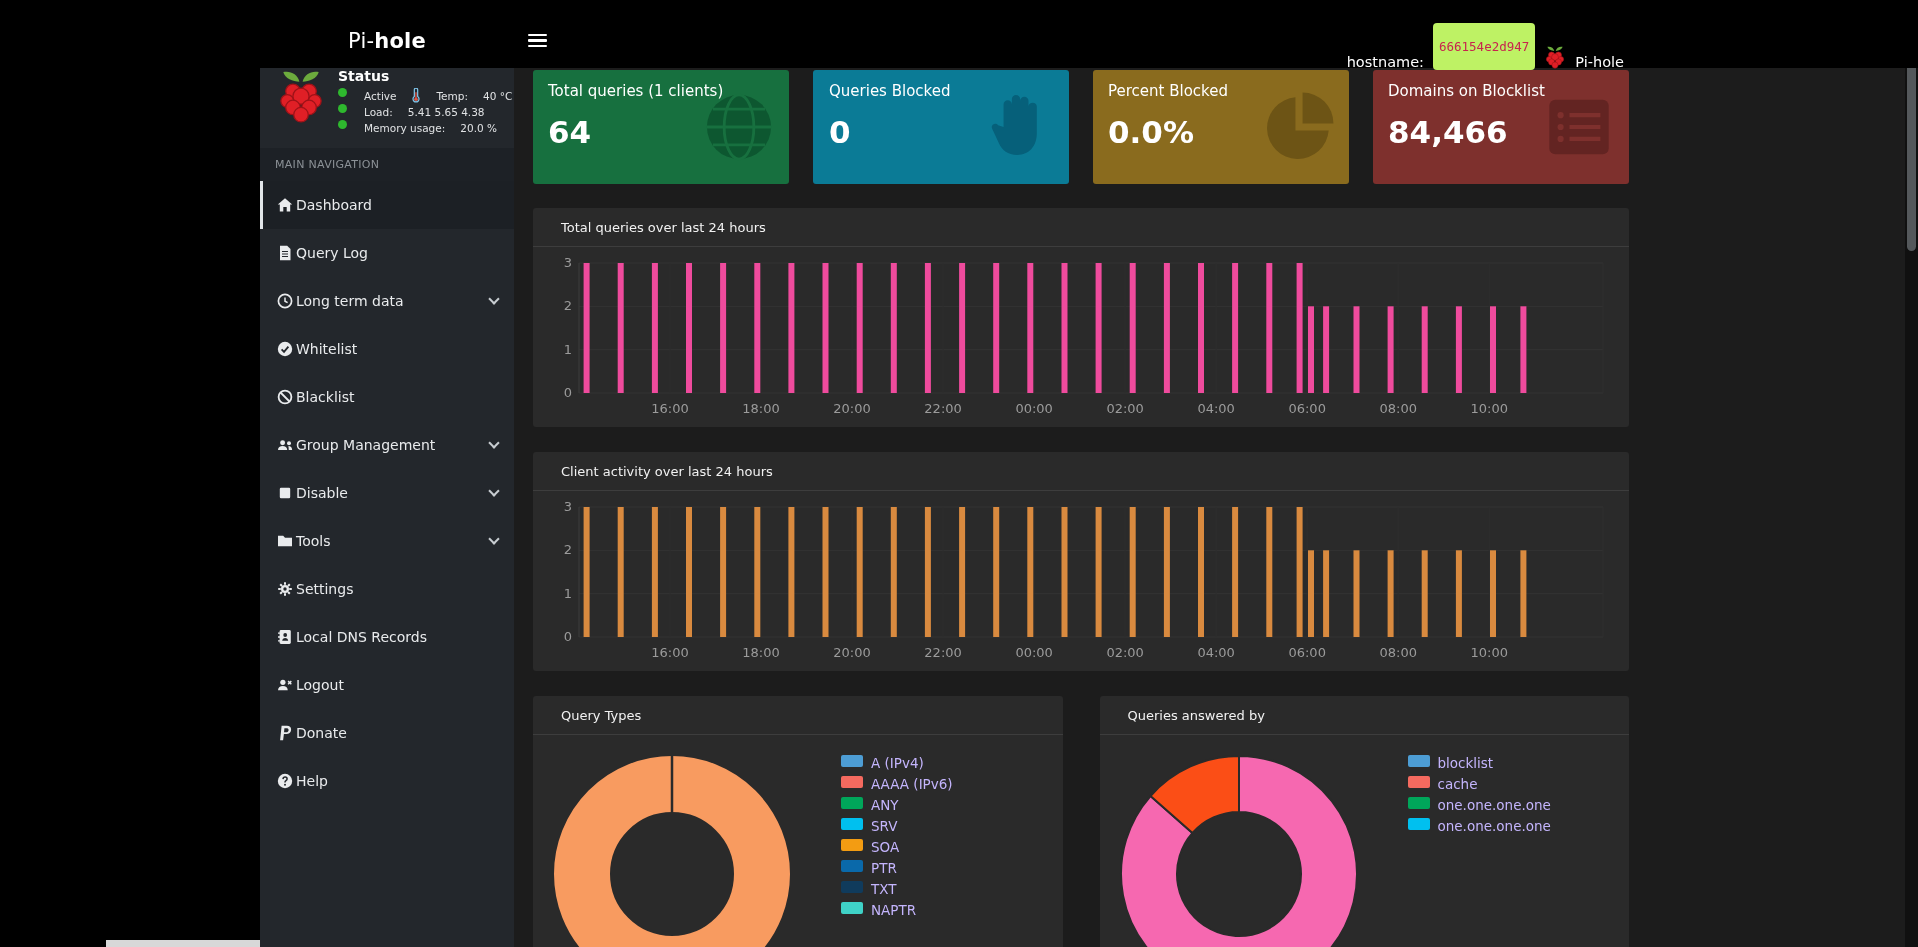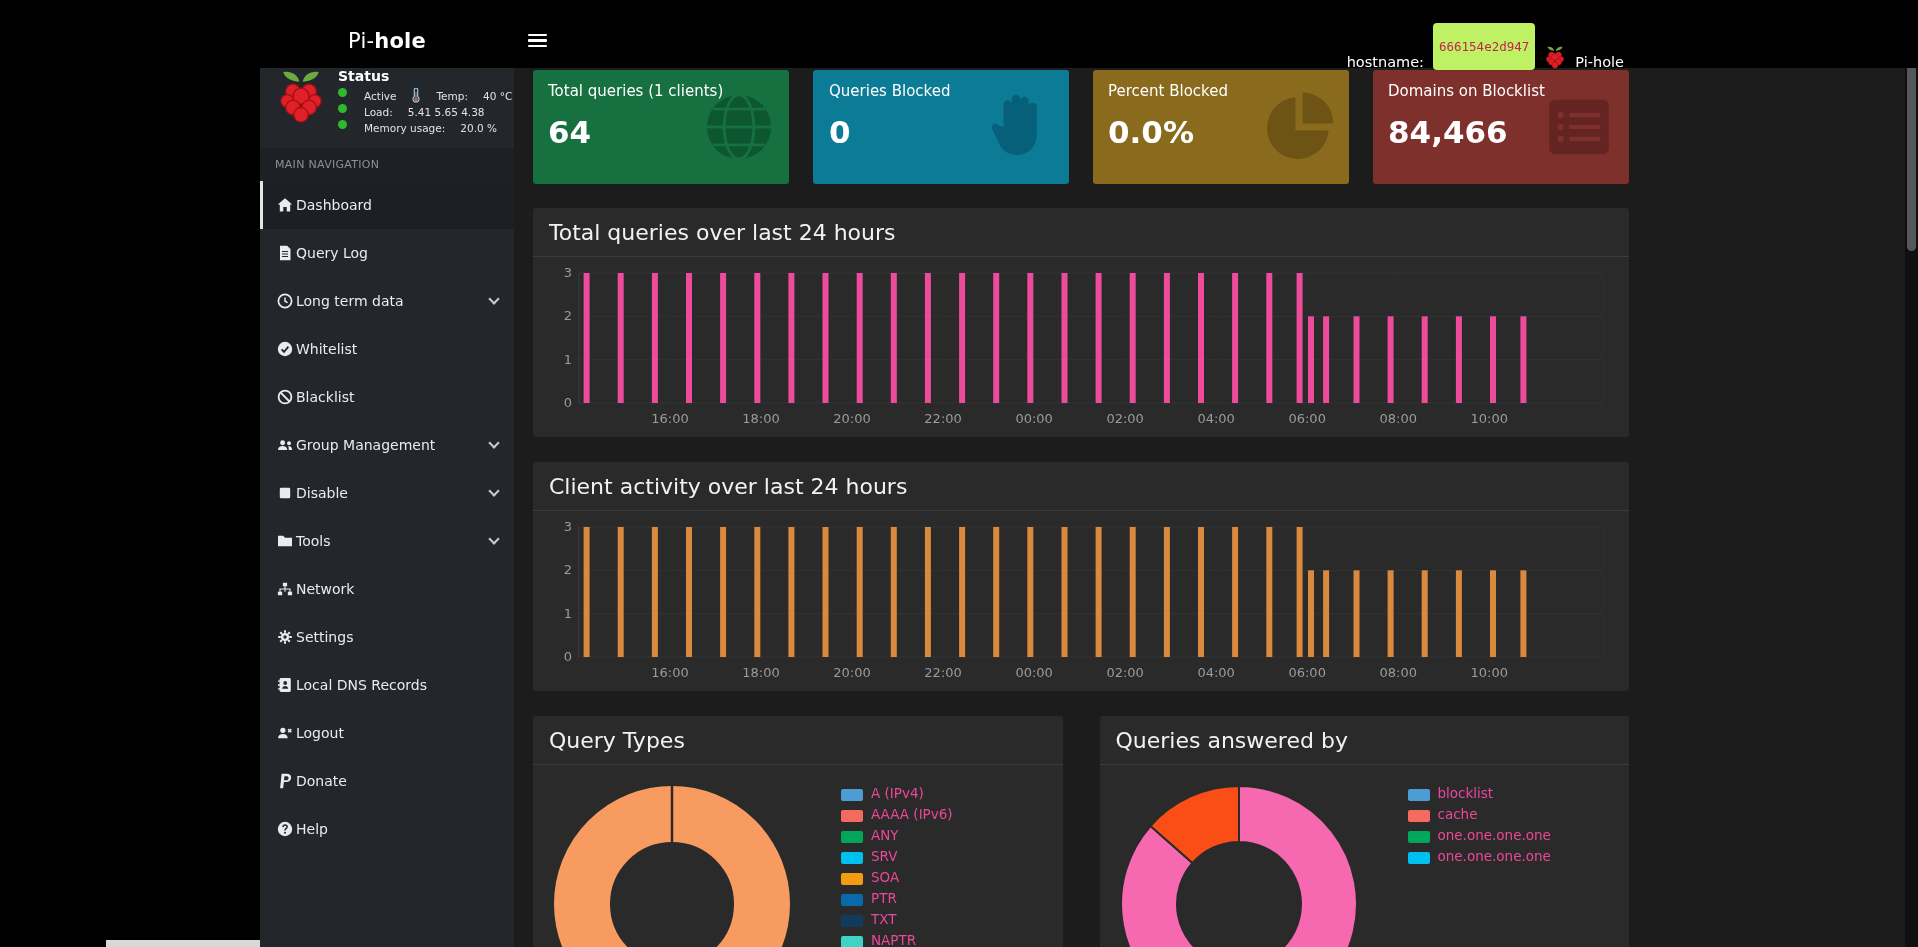--- a/index.html
+++ b/index.html
@@ -42,28 +42,28 @@
   .container { position:absolute; left:19px; top:15px; width:1096px; }
 
   .cards { display:grid; grid-template-columns:repeat(4,1fr); gap:24px; margin-bottom:24px; }
   .card { position:relative; height:114px; border-radius:3px; padding:12px 15px; color:#fff; overflow:hidden; }
   .card-title { font-size:15px; position:relative; z-index:2; }
   .card-value { font-size:31px; font-weight:bold; margin-top:14px; position:relative; z-index:2; }
   .card-icon { position:absolute; right:12px; top:50%; transform:translateY(-50%); width:76px; height:76px; z-index:1; }
   .card-icon svg { width:100%; height:100%; }
 
   .panel { background:#2a2a2a; border-radius:3px; margin-bottom:25px; }
-  .panel-title { font-size:22px; font-weight:normal; color:#f2f2f2; padding:12px 16px 11px; border-bottom:1px solid #3d3d3d; }
+  .panel-title { font-size:13px; font-weight:normal; color:#f2f2f2; padding:12px 28px 11px; border-bottom:1px solid #3d3d3d; }
   .panel-body { padding:6px 12px 2px; }
 
   .bottom-row { display:grid; grid-template-columns:1fr 1fr; gap:37px; }
   .bottom-row .panel { height:420px; margin-bottom:0; }
   .donut-body { display:flex; padding:16px; gap:46px; }
   .legend { display:flex; flex-direction:column; gap:5px; padding-top:4px; }
-  .legend-item { display:flex; align-items:flex-end; gap:8px; color:#ec4899; font-size:13.5px; cursor:pointer; }
+  .legend-item { display:flex; align-items:flex-start; gap:8px; color:#c4b5fd; font-size:13.5px; cursor:pointer; }
   .legend-swatch { width:22px; height:12px; border-radius:2px; flex:none; }
 
   .vscroll { position:absolute; right:0; top:55px; width:13px; bottom:0; background:#101010; }
   .vthumb { position:absolute; left:2px; top:2px; width:9px; height:194px; background:#54585b; border-radius:5px; }
   .artifact { position:absolute; left:106px; top:940px; width:154px; height:7px; background:#d8d8d8; }
 </style>
 </head>
 <body>
 
 <div class="app">
@@ -218,31 +218,20 @@
           <span class="chevron"></span>
         </div>
         <div class="menu-item">
           <span class="mi-icon">
             <svg viewBox="0 0 16 16">
               <path d="M1 2.8h5.2l1.8 1.9H15v8.5H1z"></path>
             </svg>
           </span>
           <span class="mi-label">Tools</span>
           <span class="chevron"></span>
-        </div>
-        <div class="menu-item">
-          <span class="mi-icon">
-            <svg viewBox="0 0 18 16">
-              <rect x="6.6" y="1" width="4.8" height="4"></rect>
-              <rect x="1" y="11" width="4.8" height="4"></rect>
-              <rect x="12.2" y="11" width="4.8" height="4"></rect>
-              <path d="M9 5v3M3.4 11V8h11.2v3M9 8v3" fill="none" stroke="currentColor" stroke-width="1.3"></path>
-            </svg>
-          </span>
-          <span class="mi-label">Network</span>
         </div>
         <div class="menu-item">
           <span class="mi-icon">
             <svg viewBox="0 0 16 16">
               <g stroke="currentColor" stroke-width="2" fill="none">
                 <path d="M8 1.2v2.6M8 12.2v2.6M1.2 8h2.6M12.2 8h2.6M3.2 3.2l1.8 1.8M11 11l1.8 1.8M12.8 3.2 11 5M5 11l-1.8 1.8"></path>
               </g>
               <circle cx="8" cy="8" r="4"></circle>
               <circle cx="8" cy="8" r="1.7" fill="#23272c"></circle>
             </svg>

